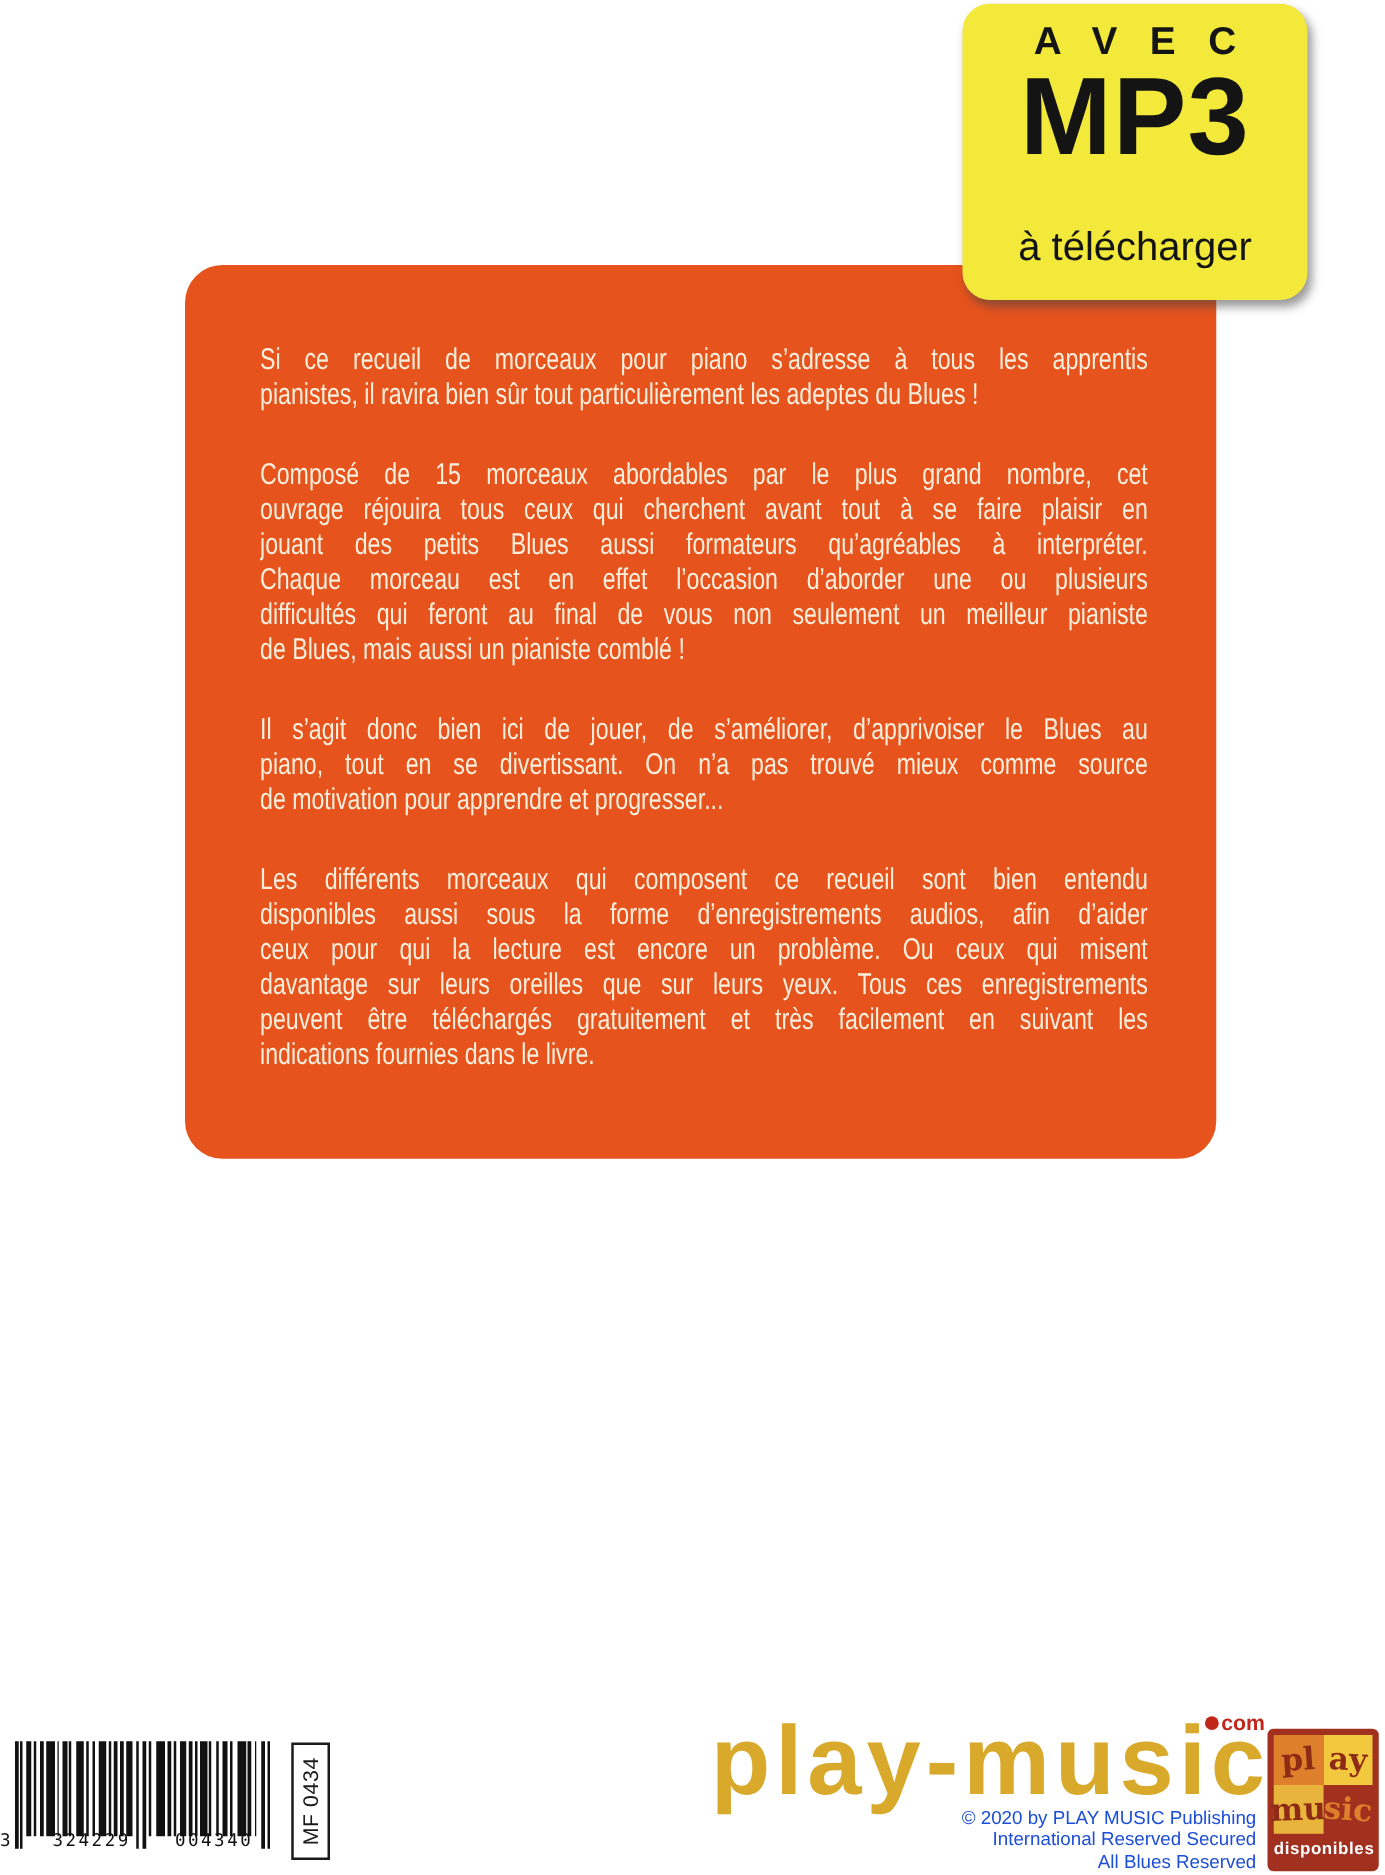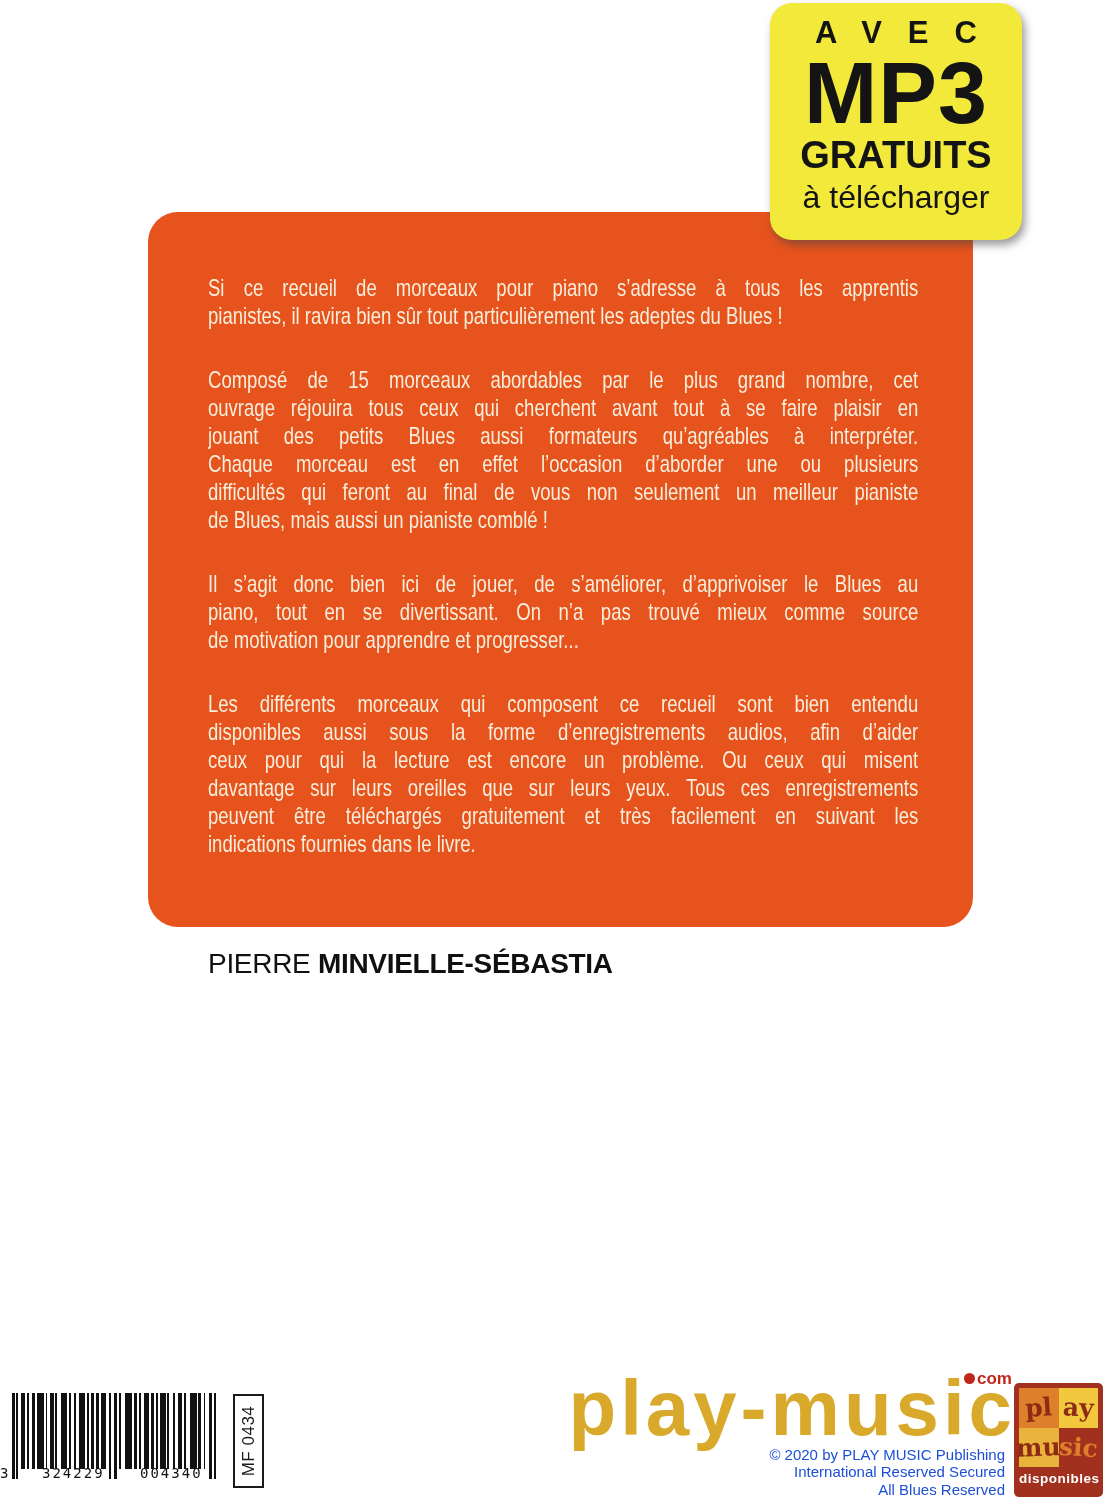--- a/index.html
+++ b/index.html
@@ -6,21 +6,21 @@
   .page{
     position:relative;
     width:1108px;height:1500px;
     background:#ffffff;
     overflow:hidden;
     font-family:"Liberation Sans","DejaVu Sans",sans-serif;
   }
 
   
   .badge{
-    position:absolute;left:770px;top:3px;width:252px;height:237px;
+    position:absolute;left:770px;top:3px;width:276px;height:237px;
     background:var(--badge-yellow);
     border-radius:22px;
     box-shadow:3px 5px 8px rgba(70,70,70,.55);
     color:var(--ink);
     text-align:center;
     z-index:5;
   }
   .badge .avec{
     position:absolute;top:14px;left:0;right:0;
     font-size:31px;font-weight:700;line-height:32px;
@@ -144,21 +144,20 @@
   }
 </style>
 </head>
 <body>
 
 <div class="page">
 
   <div class="badge">
     <div class="avec">AVEC</div>
     <div class="mp3">MP3</div>
-    <div class="gratuits">GRATUITS</div>
     <div class="telech">à télécharger</div>
   </div>
 
   <div class="orange-box">
     <div class="desc-wrap">
         <div class="para">
           <div class="line just">Si ce recueil de morceaux pour piano s’adresse à tous les apprentis</div>
           <div class="line">pianistes, il ravira bien sûr tout particulièrement les adeptes du Blues !</div>
         </div>
         <div class="para">
@@ -178,25 +177,20 @@
           <div class="line just">Les différents morceaux qui composent ce recueil sont bien entendu</div>
           <div class="line just">disponibles aussi sous la forme d’enregistrements audios, afin d’aider</div>
           <div class="line just">ceux pour qui la lecture est encore un problème. Ou ceux qui misent</div>
           <div class="line just">davantage sur leurs oreilles que sur leurs yeux. Tous ces enregistrements</div>
           <div class="line just">peuvent être téléchargés gratuitement et très facilement en suivant les</div>
           <div class="line">indications fournies dans le livre.</div>
         </div>
       </div>
   </div>
 
-  <div class="author">
-    <span class="fn">PIERRE</span>
-    <span> </span>
-    <span class="ln">MINVIELLE-SÉBASTIA</span>
-  </div>
 
   <div class="barcode">
     <div class="bars" id="barcode-bars">
         <div class="bar" style="left: 0px; width: 2.64935px; height: 86px;"></div>
         <div class="bar" style="left: 4.41558px; width: 1.76623px; height: 86px;"></div>
         <div class="bar" style="left: 8.83117px; width: 4.41558px; height: 76px;"></div>
         <div class="bar" style="left: 15.013px; width: 1.76623px; height: 76px;"></div>
         <div class="bar" style="left: 20.3117px; width: 2.64935px; height: 76px;"></div>
         <div class="bar" style="left: 24.7273px; width: 7.06494px; height: 76px;"></div>
         <div class="bar" style="left: 33.5584px; width: 1.76623px; height: 76px;"></div>

